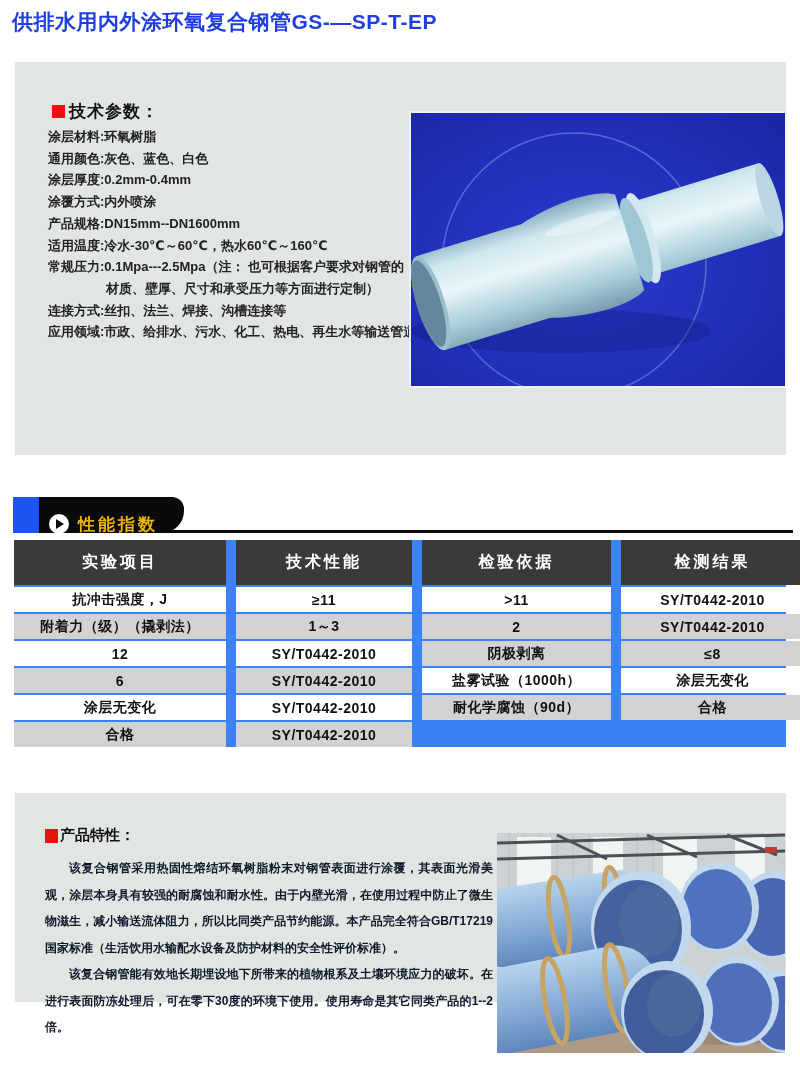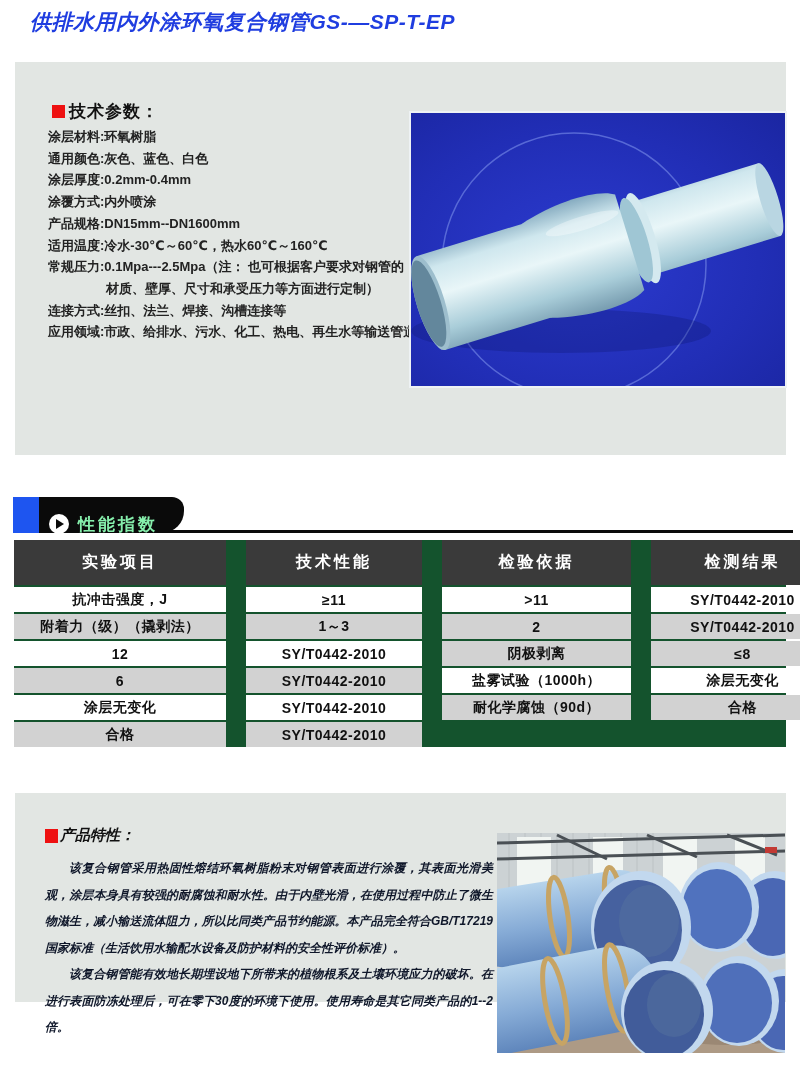--- a/index.html
+++ b/index.html
@@ -1,30 +1,29 @@
 <!DOCTYPE html>
 <html><head>
 <meta charset="utf-8">
 <style>
   * { box-sizing: border-box; margin: 0; padding: 0; }
   html,body { width:800px; height:1075px; background:#ffffff; overflow:hidden; }
   body { position:relative; font-family:"Liberation Sans","DejaVu Sans",sans-serif; }
 
   
   .page-title {
-    position:absolute; left:30px; top:8px;
+    position:absolute; left:12px; top:8px;
     font-size:21px; font-weight:bold; color:#1f3de0; letter-spacing:0.5px;
     white-space:nowrap;
-    font-style:italic;
   }
 
   
   .panel { position:absolute; background:#e2e6e3; }
   .panel-tech { left:15px; top:62px;  width:771px; height:393px; }
-  .panel-feat { left:15px; top:793px; width:771px; height:209px;font-style:italic; }
+  .panel-feat { left:15px; top:793px; width:771px; height:209px; }
 
   .sec-heading { position:absolute; display:flex; align-items:center; font-weight:bold; color:#111; }
   .red-sq { display:inline-block; background:#ee1111; margin-right:4px; }
 
   .tech-heading { left:37px; top:38px; font-size:17px; letter-spacing:1px; }
   .tech-heading .red-sq { width:13px; height:13px; }
 
   .spec-lines { position:absolute; left:33px; top:64px; }
   .spec-line  { font-size:13px; font-weight:bold; color:#222; line-height:21.7px; white-space:nowrap; }
   .spec-line.indent { padding-left:58px; }
@@ -33,39 +32,39 @@
     position:absolute; left:394px; top:49px; width:378px; height:277px;
     border:2px solid #eef2f4; background:#2230b8;
   }
   .tech-photo svg { display:block; }
 
   
   .banner-blue { position:absolute; left:13px; top:497px; width:26px; height:36px; background:#1e55f0; }
   .banner-rule { position:absolute; left:40px; top:530px; width:753px; height:3px; background:#0a0a0a; }
   .banner-tab  {
     position:absolute; left:39px; top:497px; height:36px;
-    background:#0a0a0a; color:#86efac;
+    background:#0a0a0a; color:#eab308;
     display:flex; align-items:center;
     padding:18px 26px 0 10px;
     border-radius:0 12px 22px 0;
     font-size:17px; font-weight:bold; letter-spacing:3px;
     z-index:2; white-space:nowrap;
   }
   .play { width:20px; height:20px; background:#ffffff; border-radius:50%;
           display:inline-flex; align-items:center; justify-content:center; margin-right:9px; flex:none; }
   .play-tri { width:0; height:0; border-left:8px solid #0a0a0a;
               border-top:5px solid transparent; border-bottom:5px solid transparent; margin-left:2px; }
 
   
   .perf-table {
     position:absolute; left:14px; top:540px; width:772px;
     display:grid;
     grid-template-columns:212px 176px 189px 183px;
-    gap:2px 20px;
-    background:#14532d;
+    gap:2px 10px;
+    background:#3b82f6;
   }
   .perf-table .th {
     height:45px; background:#3a3a3a; color:#ffffff;
     display:flex; align-items:center; justify-content:center;
     font-size:16px; font-weight:bold; letter-spacing:3px;
   }
   .perf-table .td {
     height:25px; background:#ffffff; color:#111;
     display:flex; align-items:center; justify-content:center;
     font-size:14px; font-weight:bold; letter-spacing:0.5px; white-space:nowrap;

